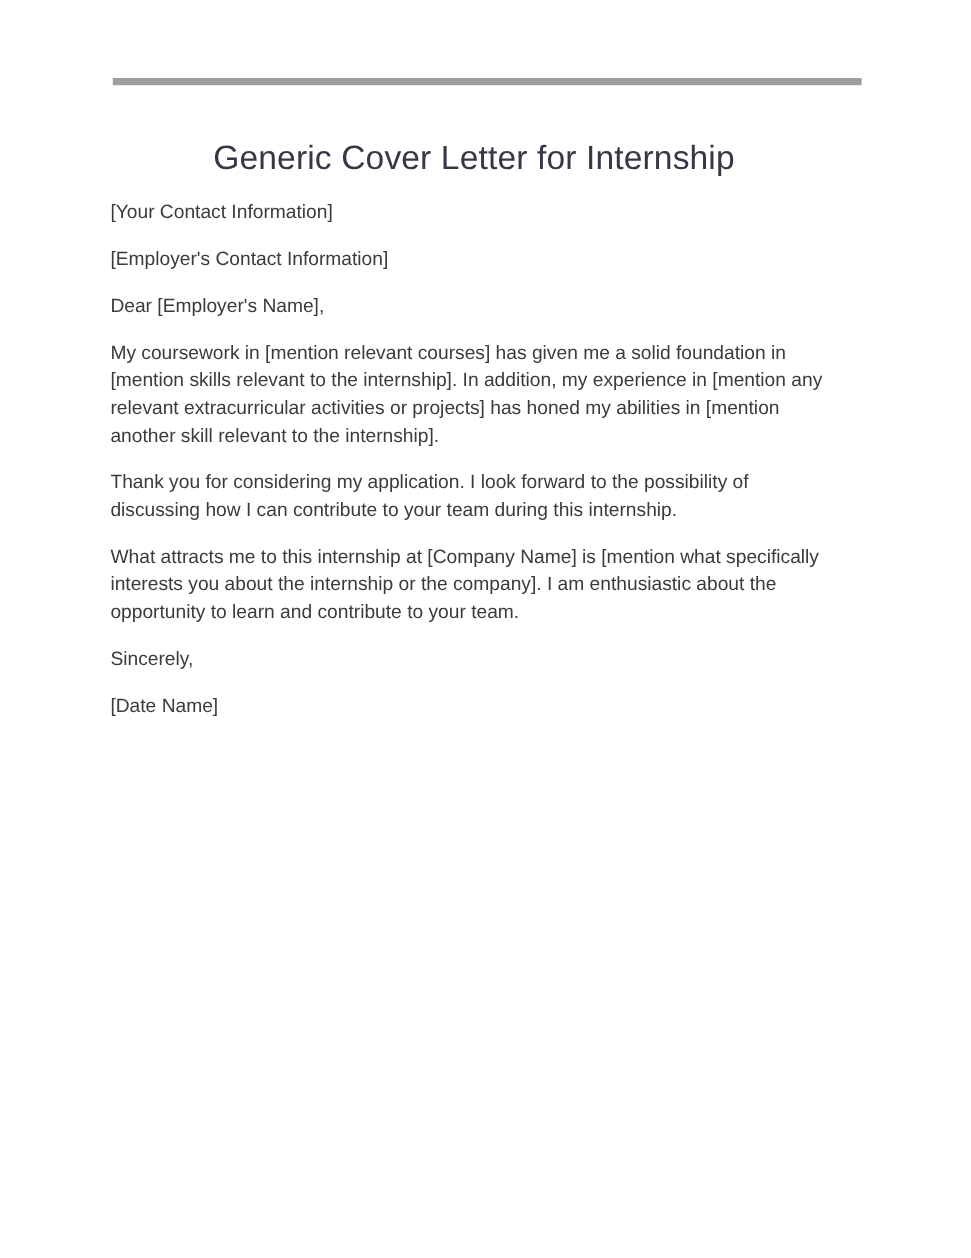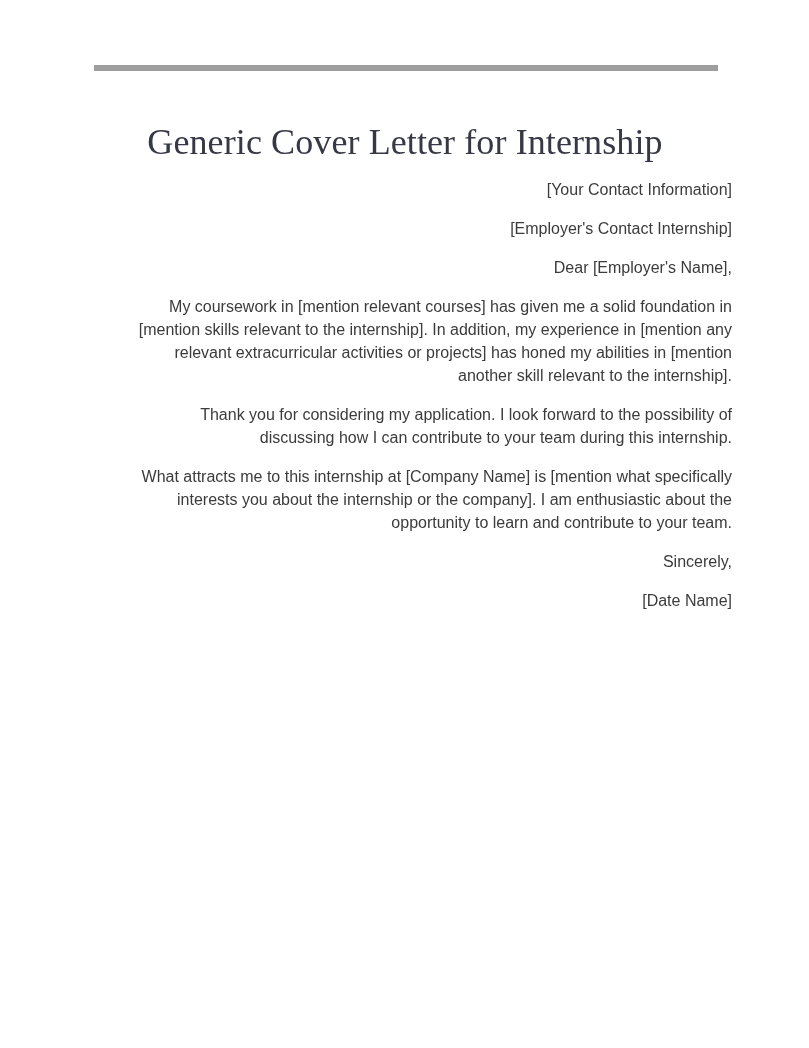--- a/index.html
+++ b/index.html
@@ -21,53 +21,51 @@
       width: 624px;
       height: 6px;
       background: #9e9e9e;
     }
     .doc-title {
       position: absolute;
       left: 0;
       top: 108px;
       width: 778px;
       text-align: center;
-      font-size: 36px;
+      font-size: 28px;
       line-height: 36px;
       color: #363845;
-      margin: 16px;
+      margin: 6px;
       font-weight: normal;
       letter-spacing: 0.1px;
-      font-family: Liberation Serif, serif;
     }
     .doc-body {
       position: absolute;
       left: 92px;
       top: 166px;
       width: 640px;
       color: #3b3b3b;
       font-size: 16px;
       line-height: 23px;
     }
     .para {
-      margin: 12px 0 16px 0;
+      margin: 0 0 16px 0;
       white-space: pre-line;
-      text-align: right;
     }
   </style>
 </head>
 <body>
 
 <div class="top-rule"></div>
 
 <h1 class="doc-title">Generic Cover Letter for Internship</h1>
 
 <div class="doc-body">
   <p class="para">[Your Contact Information]</p>
-  <p class="para">[Employer's Contact Internship]</p>
+  <p class="para">[Employer's Contact Information]</p>
   <p class="para">Dear [Employer's Name],</p>
   <p class="para">My coursework in [mention relevant courses] has given me a solid foundation in
 [mention skills relevant to the internship]. In addition, my experience in [mention any
 relevant extracurricular activities or projects] has honed my abilities in [mention
 another skill relevant to the internship].</p>
   <p class="para">Thank you for considering my application. I look forward to the possibility of
 discussing how I can contribute to your team during this internship.</p>
   <p class="para">What attracts me to this internship at [Company Name] is [mention what specifically
 interests you about the internship or the company]. I am enthusiastic about the
 opportunity to learn and contribute to your team.</p>

